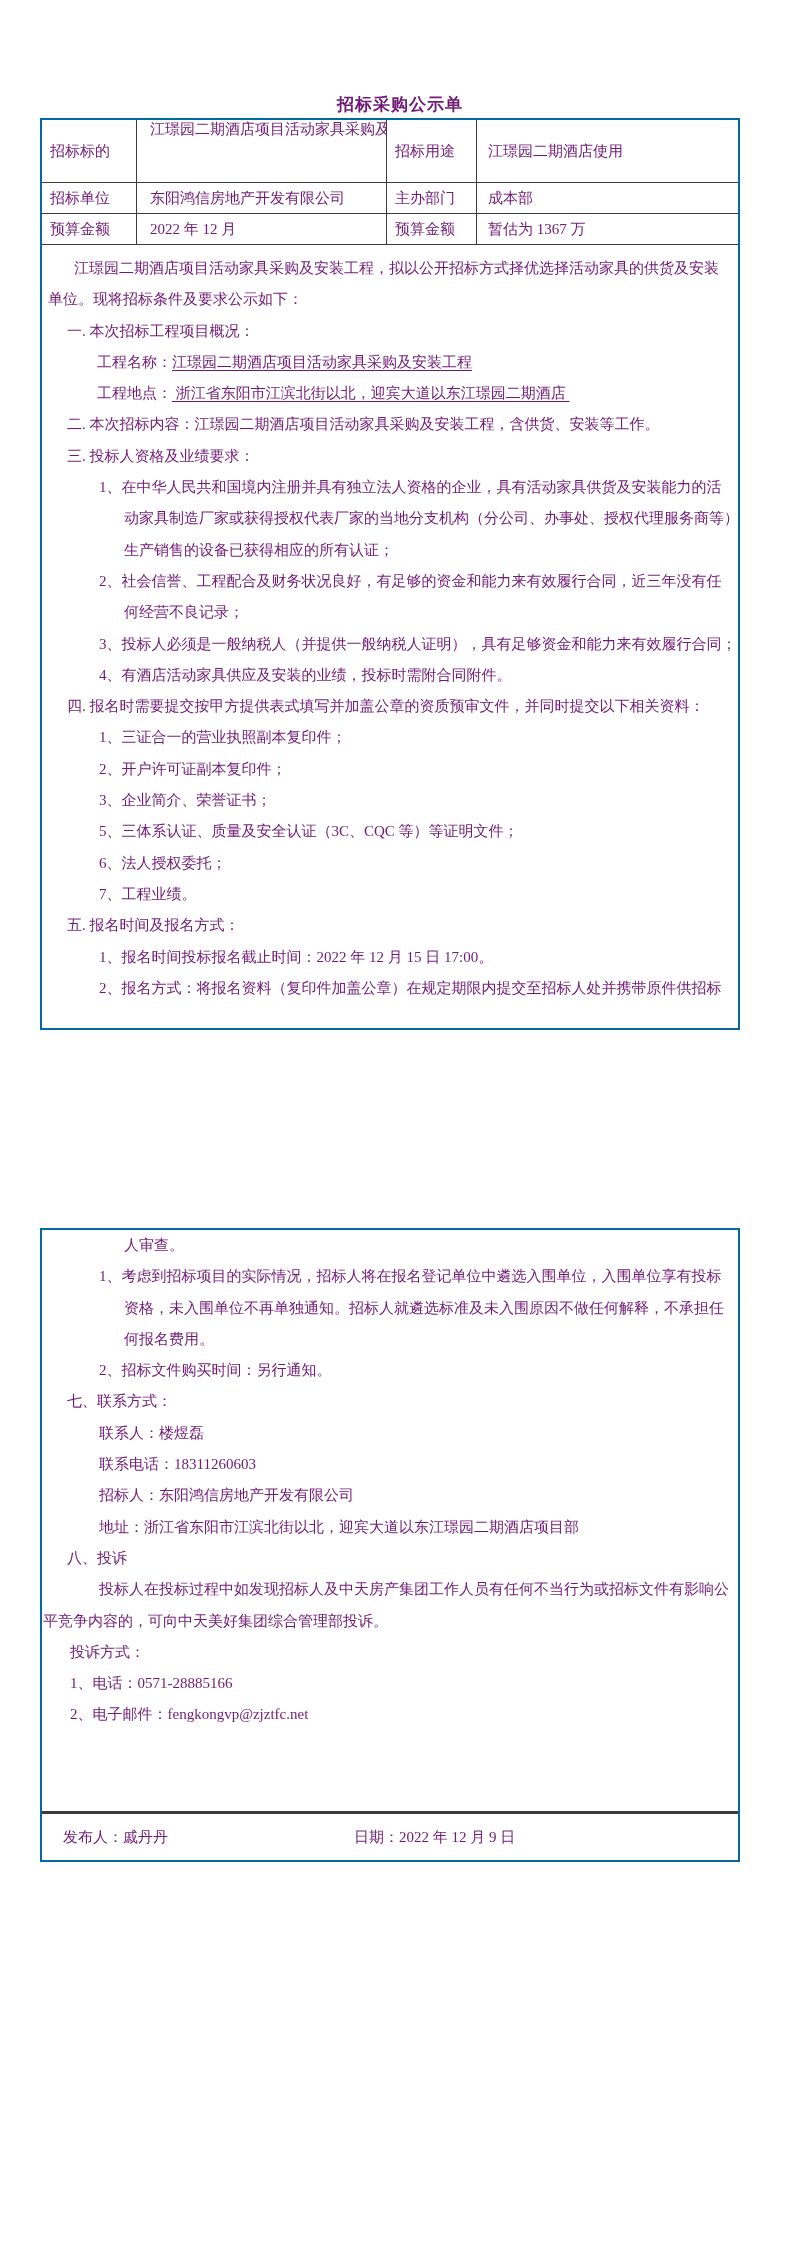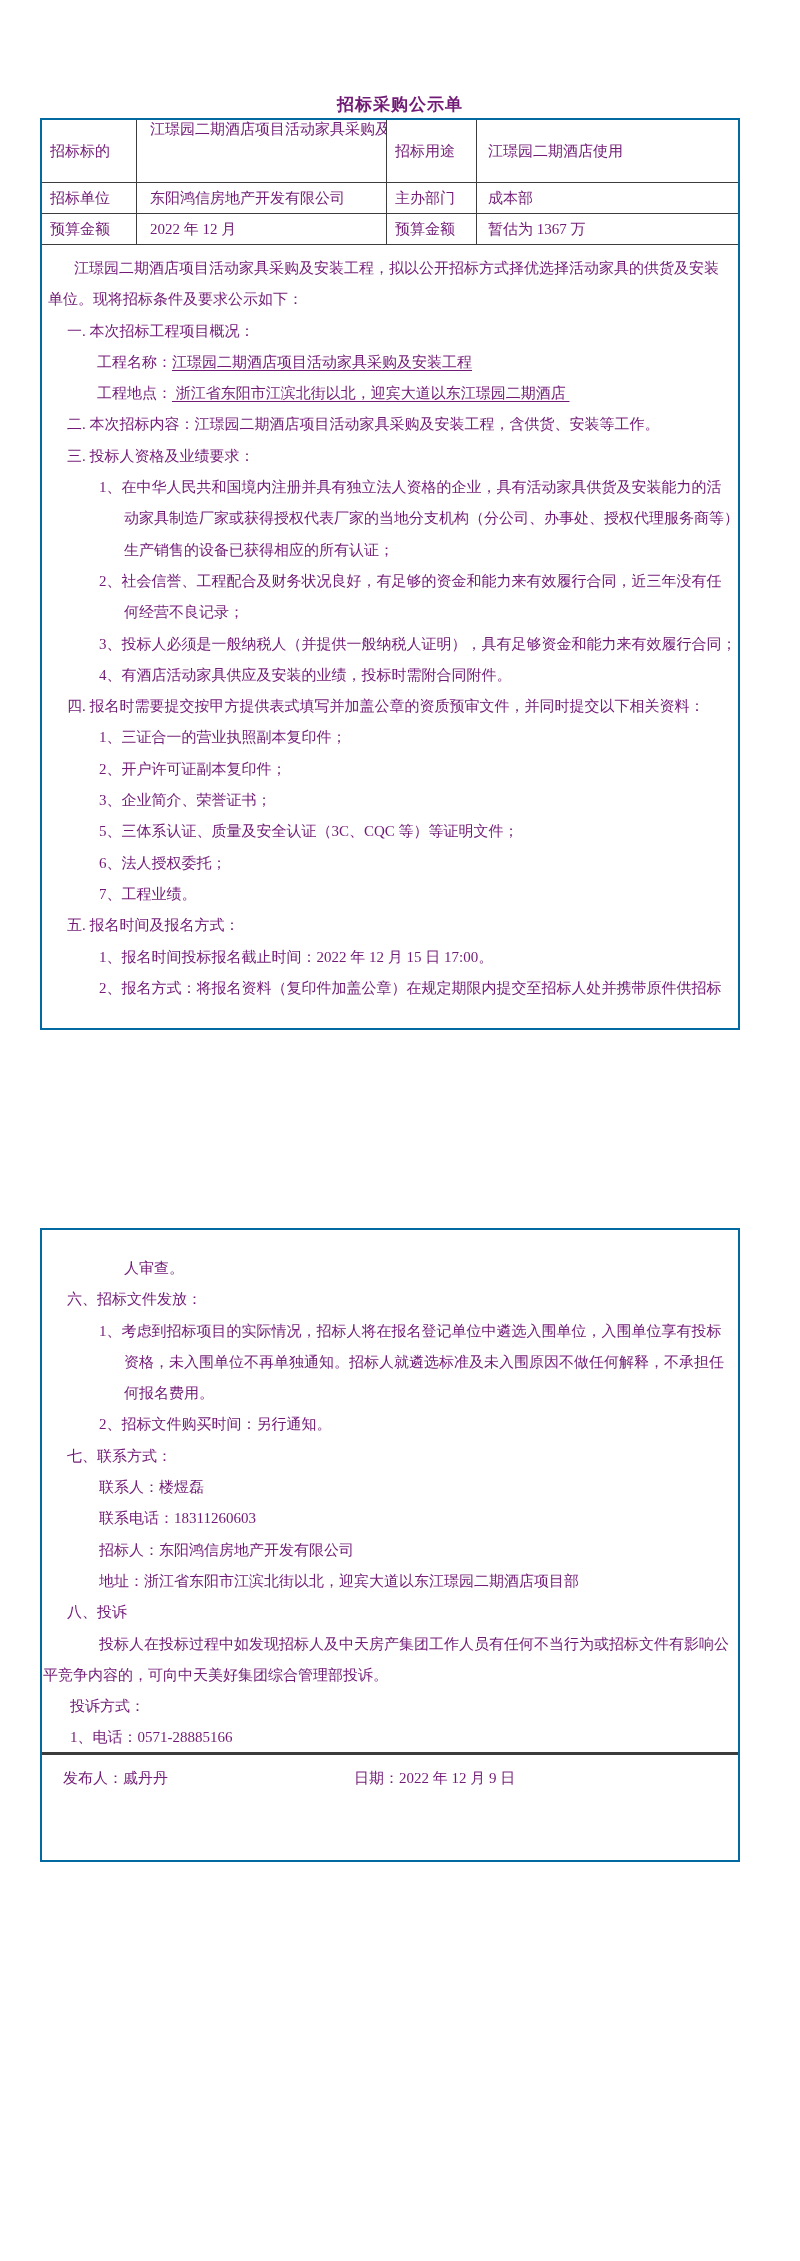--- a/index.html
+++ b/index.html
@@ -26,21 +26,21 @@
   }
   .cell {
     border-right:1px solid #3c3c3c; border-bottom:1px solid #3c3c3c;
     font-size:15px; display:flex; align-items:center;
     padding-left:8px; white-space:nowrap; overflow:hidden;
   }
   .cell.c2 { padding-left:13px; }
   .cell.c4 { border-right:none; padding-left:11px;font-family:Liberation Serif, serif; }
   .cell.two-line { align-items:flex-start; justify-content:space-evenly; }
   .body1 { padding-top:8px; }
-  .body2 { padding-top:23px; height:522px; overflow:hidden; }
+  .body2 { padding-top:0; height:581px; overflow:hidden; }
   .ln {
     height:31.3px; line-height:31.3px; font-size:15px;
     white-space:nowrap; overflow:hidden;
   }
   .ip   { padding-left:32px; }
   .i0   { padding-left:6px; }
   .i1   { padding-left:25px; }
   .isub { padding-left:55px; }
   .i2   { padding-left:57px; }
   .i3   { padding-left:82px; }
@@ -106,21 +106,20 @@
       <div class="ln i2">7、工程业绩。</div>
       <div class="ln i1">五. 报名时间及报名方式：</div>
       <div class="ln i2">1、报名时间投标报名截止时间：2022 年 12 月 15 日 17:00。</div>
       <div class="ln i2">2、报名方式：将报名资料（复印件加盖公章）在规定期限内提交至招标人处并携带原件供招标</div>
     </div>
   </div>
 
   <div class="tbl tbl2">
     <div class="body2">
       <div class="ln i3">人审查。</div>
-      <div class="ln i1">六、招标文件发放：</div>
       <div class="ln i2">1、考虑到招标项目的实际情况，招标人将在报名登记单位中遴选入围单位，入围单位享有投标</div>
       <div class="ln i3">资格，未入围单位不再单独通知。招标人就遴选标准及未入围原因不做任何解释，不承担任</div>
       <div class="ln i3">何报名费用。</div>
       <div class="ln i2">2、招标文件购买时间：另行通知。</div>
       <div class="ln i1">七、联系方式：</div>
       <div class="ln i2">联系人：楼煜磊</div>
       <div class="ln i2">联系电话：18311260603</div>
       <div class="ln i2">招标人：东阳鸿信房地产开发有限公司</div>
       <div class="ln i2">地址：浙江省东阳市江滨北街以北，迎宾大道以东江璟园二期酒店项目部</div>
       <div class="ln i1">八、投诉</div>

